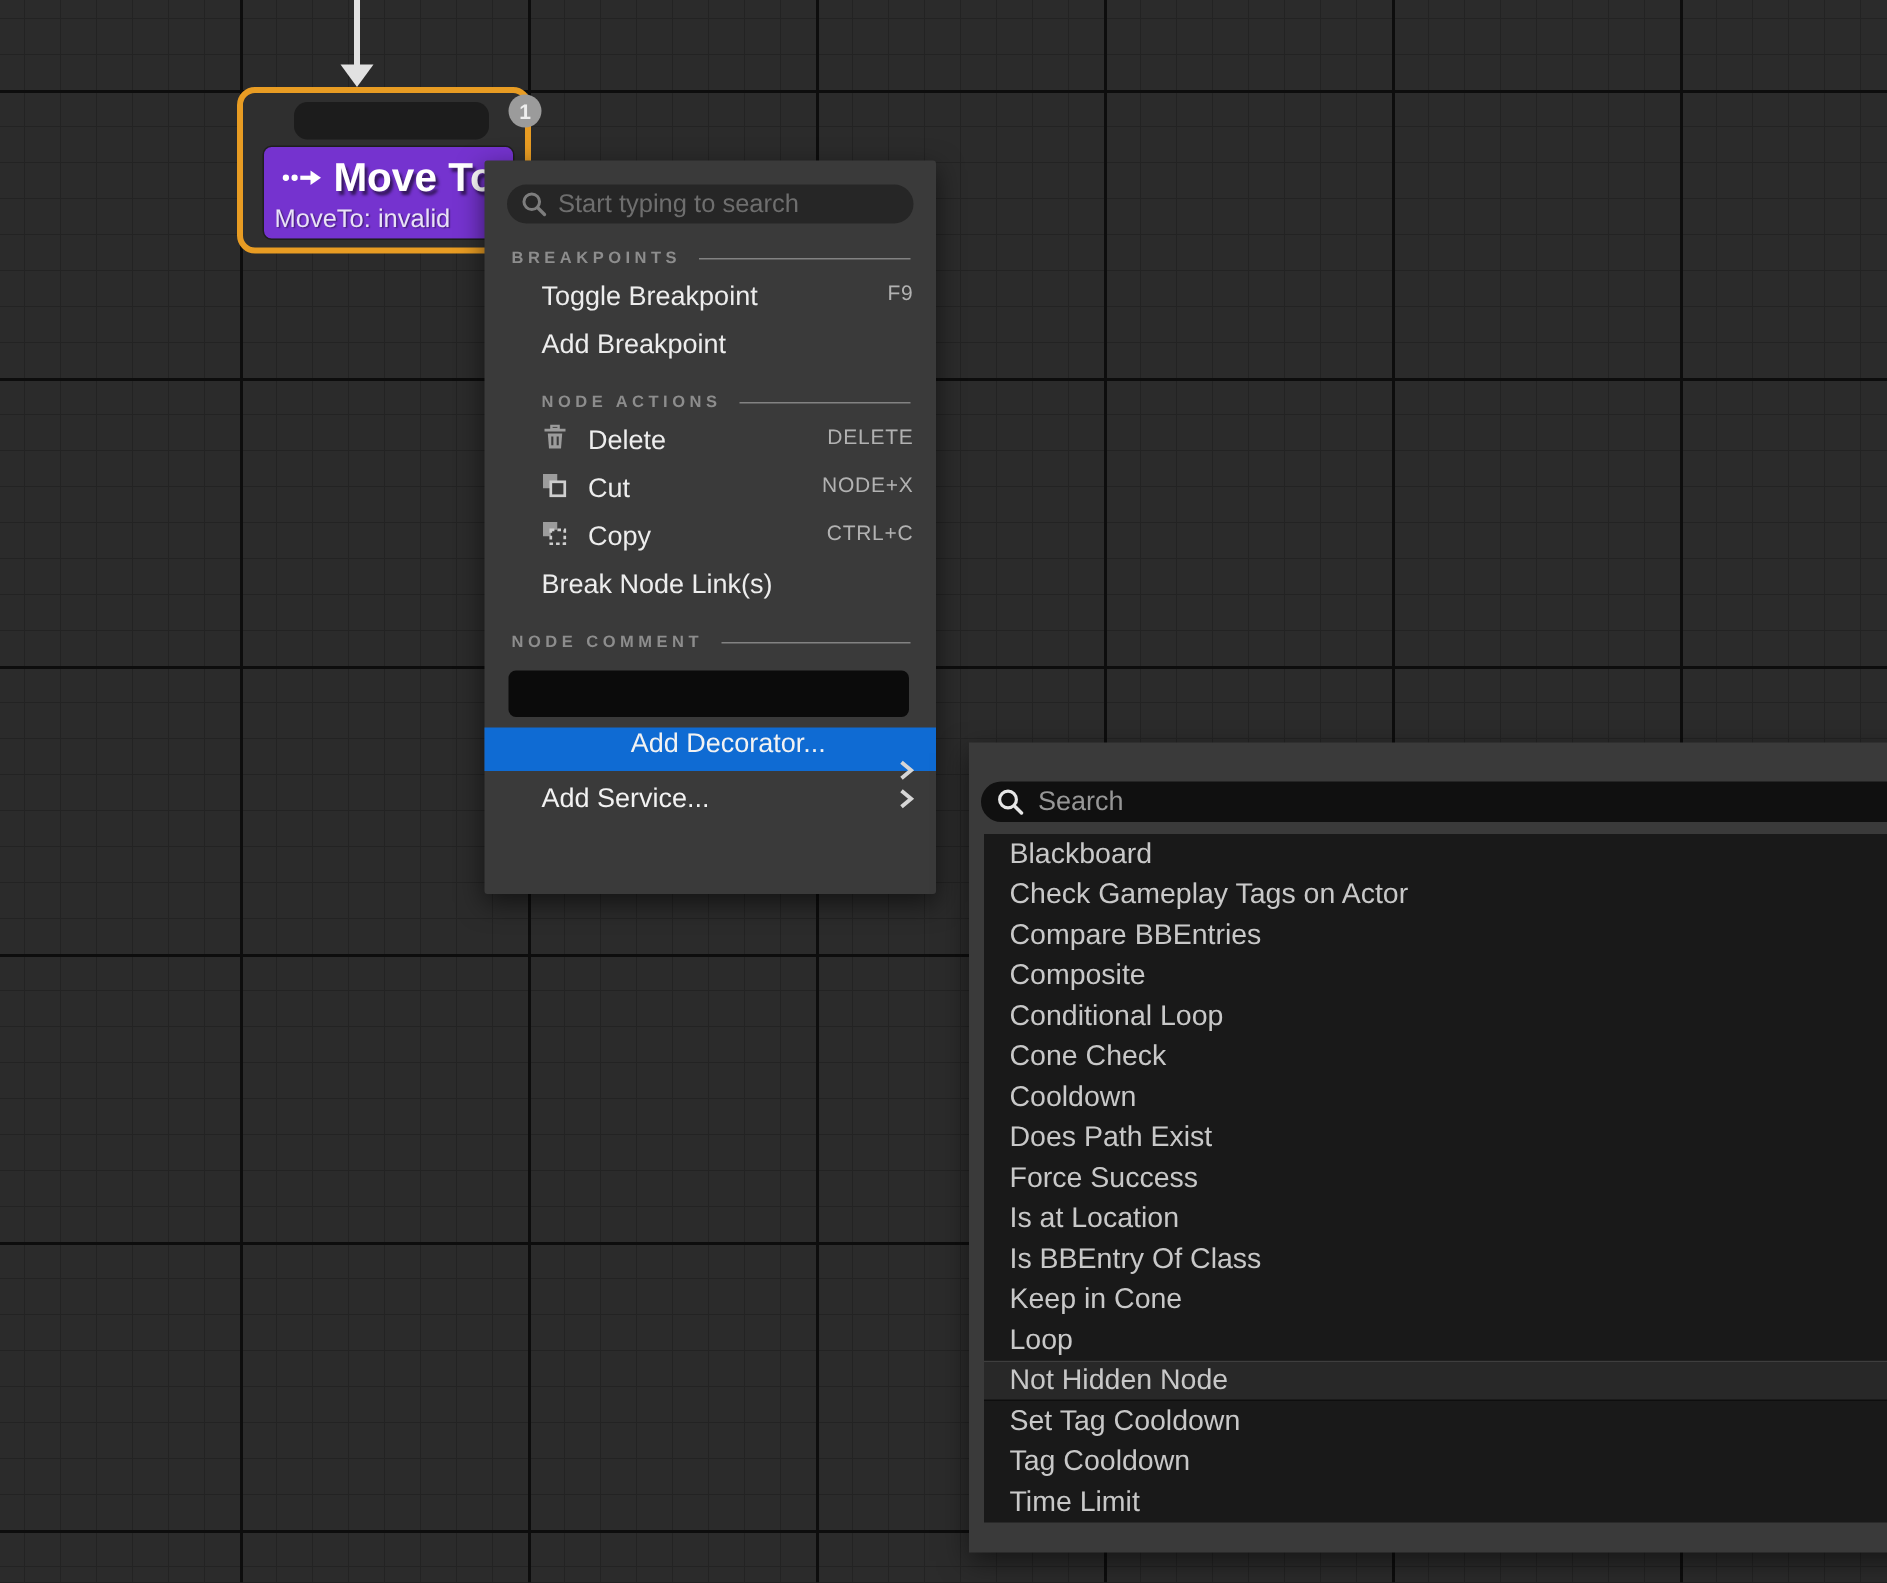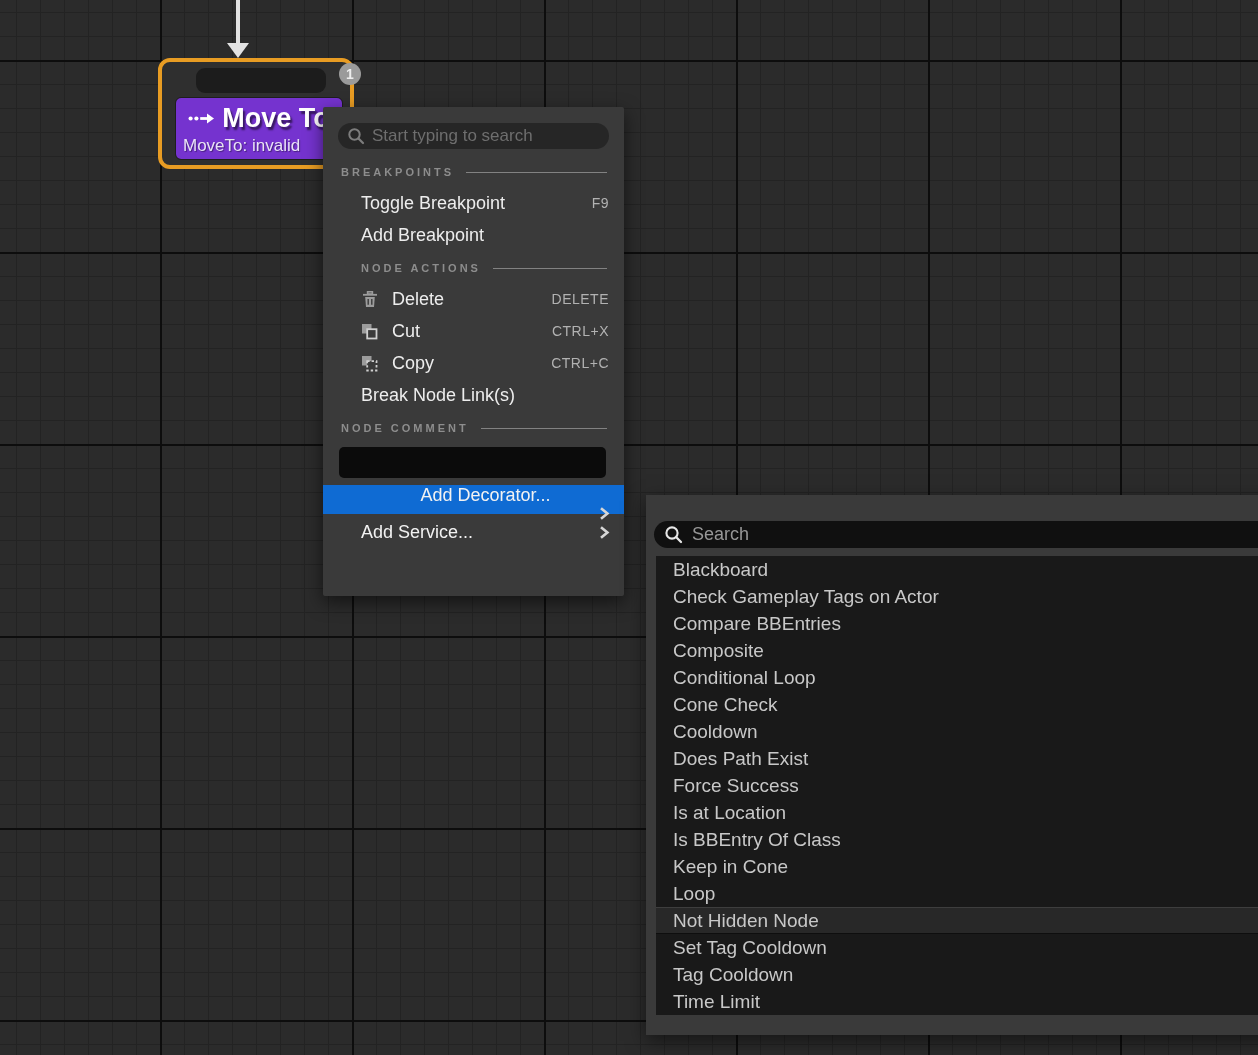--- a/index.html
+++ b/index.html
@@ -42,21 +42,21 @@
     display:flex; align-items:center; padding:0 9px; }
   .ctx-search input { flex:1; background:transparent; border:none; outline:none;
     font-family:inherit; font-size:17px; color:#cccccc; margin-left:7px; }
   .ctx-search input::placeholder { color:#6e6e6e; }
 
   .sec-header { display:flex; align-items:center; height:16px; padding-left:18px; }
   .sec-header .sec-label { font-size:11px; font-weight:bold; letter-spacing:3px; color:#8d8d8d; white-space:nowrap; }
   .sec-header .sec-rule { flex:1; height:1px; background:#828282; margin:0 17px 0 12px; }
   .sec-bp { margin-top:15px; } .sec-na { margin-top:9px;margin-left:20px; } .sec-nc { margin-top:9px; }
 
-  .mi { display:flex; align-items:center; height:32px; padding:0 15px 0 38px; cursor:default; }
+  .mi { display:flex; height:32px; padding:0 15px 0 38px; cursor:default; }
   .mi.first { margin-top:7px; }
   .mi.has-icon { }
   .mi-icon { width:17px; height:17px; margin-right:14px; display:flex; align-items:center; justify-content:center; }
   .mi-label { font-size:18px; color:#ededed; white-space:nowrap; }
   .mi-shortcut { margin-left:auto; font-size:14px; color:#b2b2b2; letter-spacing:.5px; }
 
   .comment-input { display:block; margin:11px 17px 0 16px; width:267px; height:31px; background:#0b0b0b;
     border:none; border-radius:5px; outline:none; color:#dddddd; font-family:inherit; font-size:16px; padding:0 8px; }
 
   .mi-sub { display:flex; align-items:center; height:29px; padding:0 14px 0 38px; cursor:default; }
@@ -148,21 +148,21 @@
     </div>
 
     <div class="mi has-icon">
       <span class="mi-icon">
         <svg width="17" height="17" viewBox="0 0 17 17">
           <rect x="1" y="1" width="9.5" height="9.5" fill="#9c9c9c"></rect>
           <rect x="6.2" y="6.2" width="9.3" height="9.3" fill="#3a3a3a" stroke="#cfcfcf" stroke-width="1.8"></rect>
         </svg>
       </span>
       <span class="mi-label">Cut</span>
-      <span class="mi-shortcut">CTRL+X</span>
+      <span class="mi-shortcut">NODE+X</span>
     </div>
 
     <div class="mi has-icon">
       <span class="mi-icon">
         <svg width="17" height="17" viewBox="0 0 17 17">
           <rect x="1" y="1" width="9.5" height="9.5" fill="#9c9c9c"></rect>
           <rect x="6.2" y="6.2" width="9.3" height="9.3" fill="#3a3a3a" stroke="#cfcfcf" stroke-width="1.8" stroke-dasharray="2.4 2"></rect>
         </svg>
       </span>
       <span class="mi-label">Copy</span>

